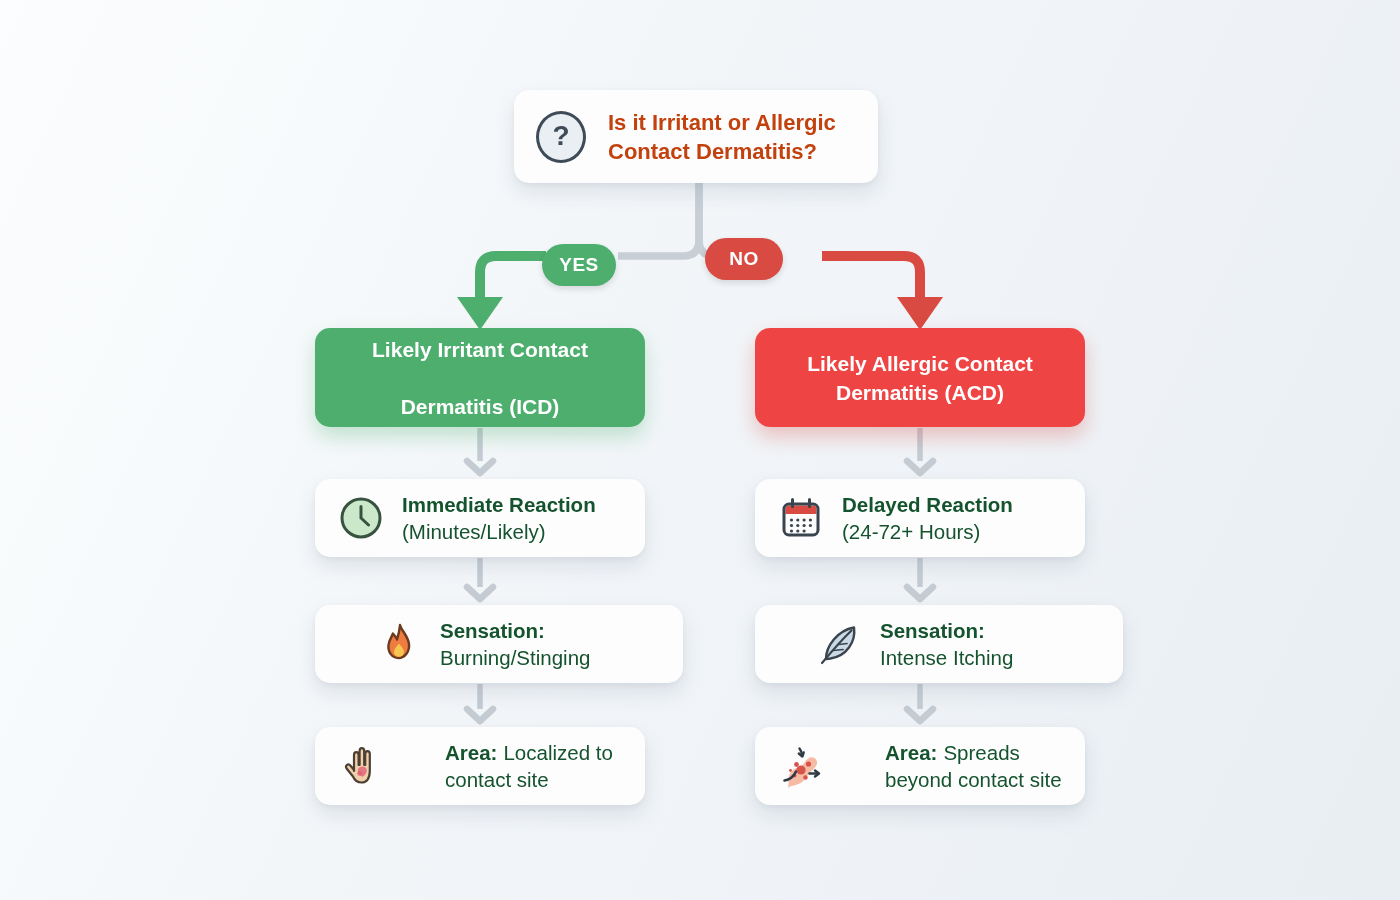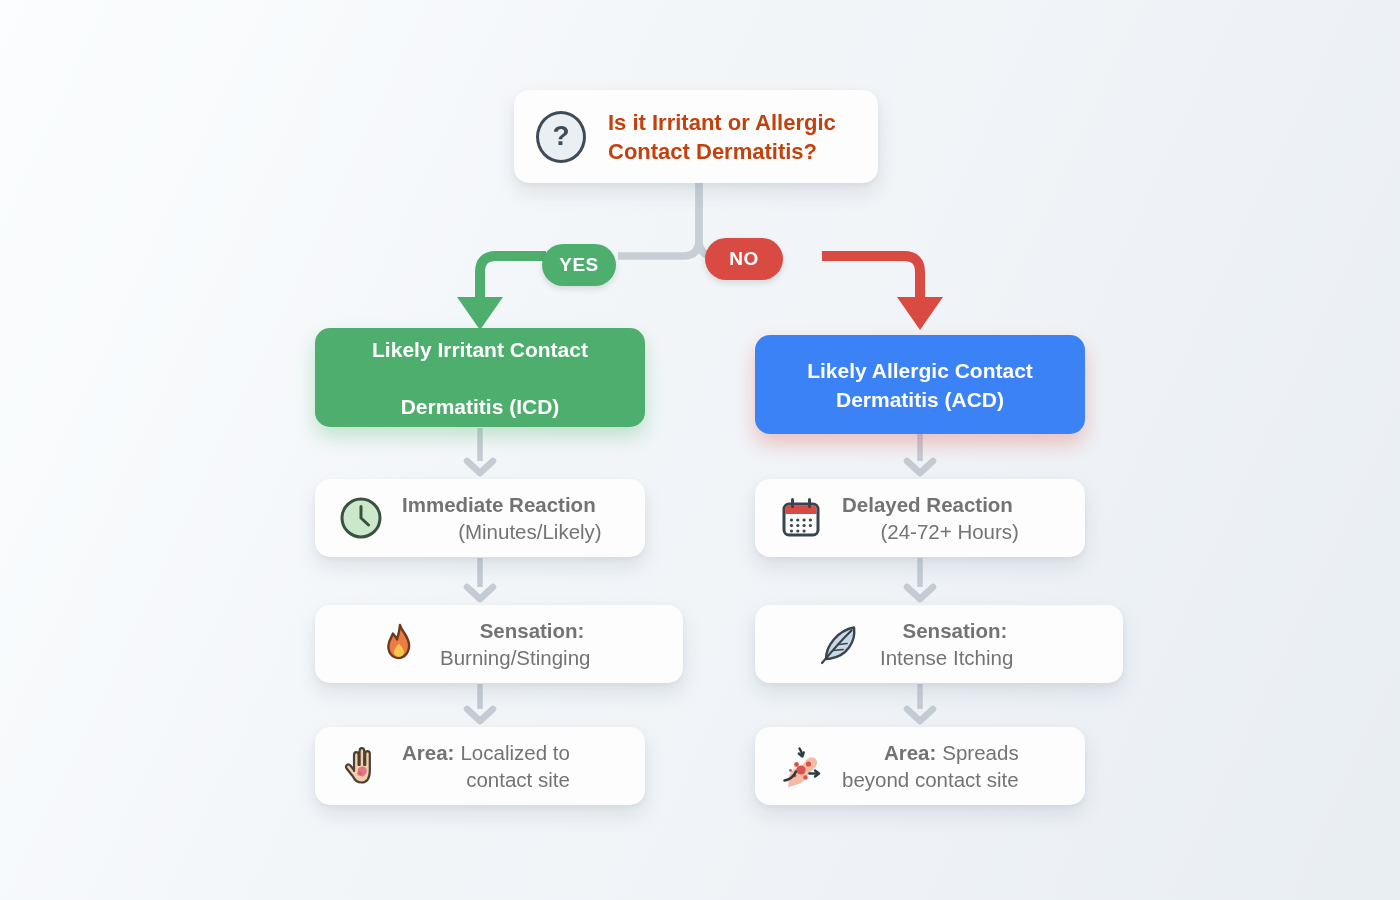--- a/index.html
+++ b/index.html
@@ -33,27 +33,27 @@
   }
   .pill.yes { left:542px; top:244px; width:74px; background:#4DAE6E; }
   .pill.no  { left:705px; top:238px; width:78px; background:#D84A42; }
 
   .result {
     position:absolute; top:328px; width:330px; height:99px; border-radius:15px;
     display:flex; flex-direction:column; align-items:center; justify-content:center;
     color:#fff; font-size:21px; font-weight:700; line-height:29px; text-align:center;
   }
   .result.green { left:315px; background:#4DAE6E; box-shadow:0 10px 20px rgba(77,174,110,0.30);gap:28px; }
-  .result.red   { left:755px; background:#3b82f6; box-shadow:0 10px 20px rgba(216,74,66,0.30);margin-top:7px; }
+  .result.red   { left:755px; background:#ef4444; box-shadow:0 10px 20px rgba(216,74,66,0.30); }
 
   .step { width:330px; height:78px; }
   .col-l { left:315px; } .col-r { left:755px; }
-  .row-0 { top:479px; } .row-1 { top:605px;padding-left:38px; } .row-2 { top:727px; }
+  .row-0 { top:479px; } .row-1 { top:605px;padding-left:38px; } .row-2 { top:727px;gap:43px; }
   .step .icon { width:48px; height:48px; margin-left:22px; margin-right:17px; flex-shrink:0; display:flex; }
-  .steptext { font-size:20.5px; color:#737373; line-height:27px;text-align:right; }
+  .steptext { font-size:20.5px; color:#14532d; line-height:27px; }
   .steptext b { font-weight:700; }
   .steptext .rest { margin-left:6px; }
 </style>
 </head>
 <body>
 
 <div class="canvas">
 
   <svg class="connectors" width="1400" height="900" viewBox="0 0 1400 900">
 

